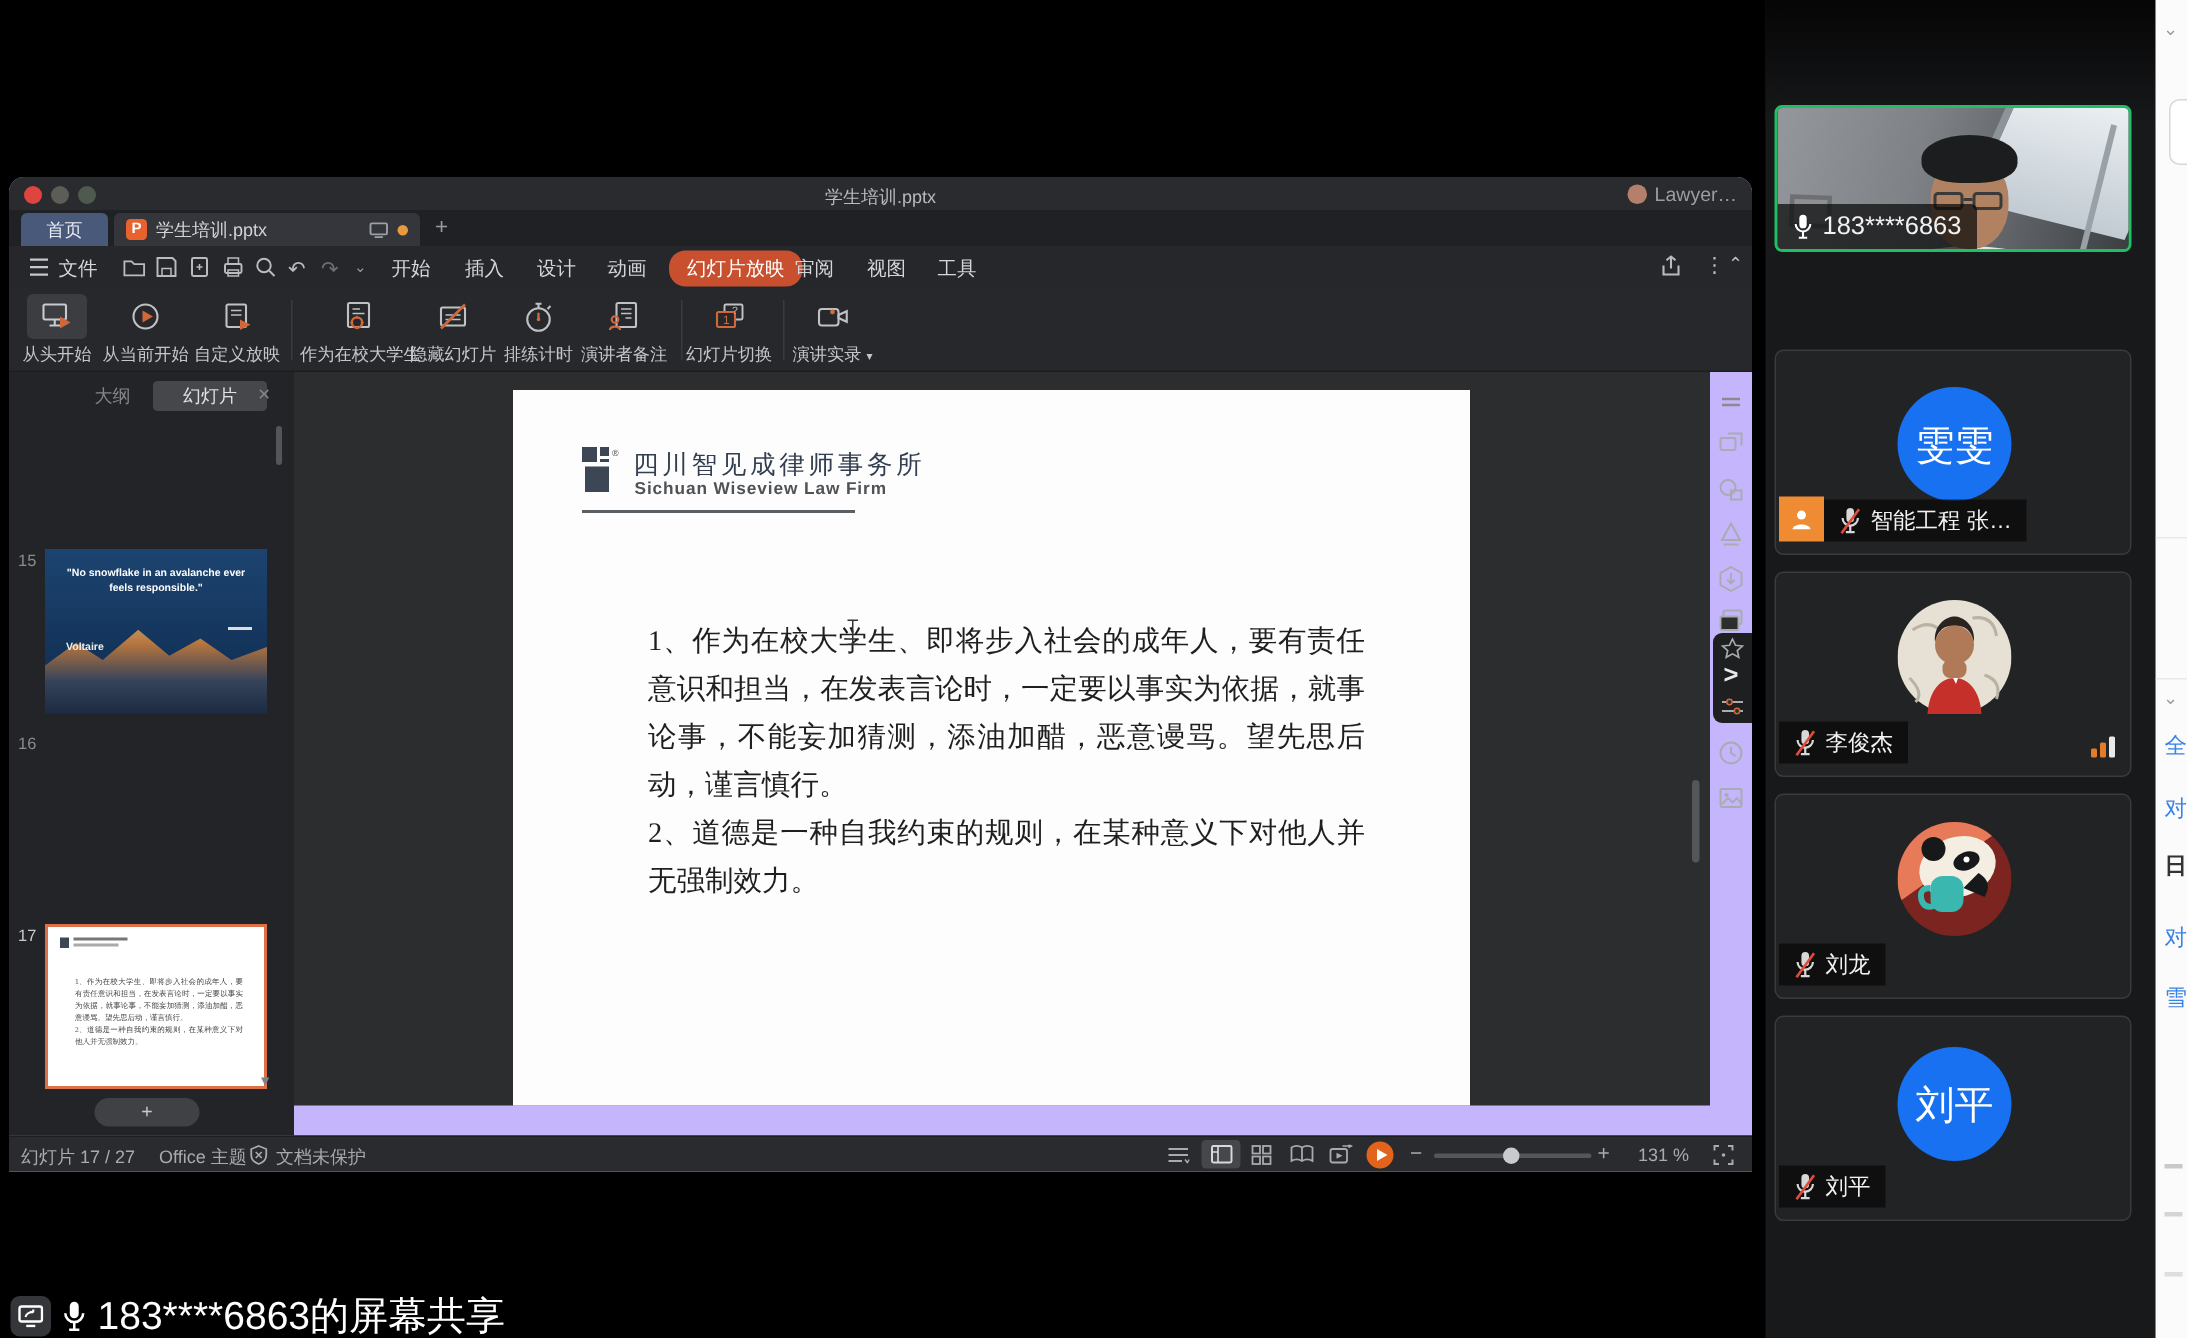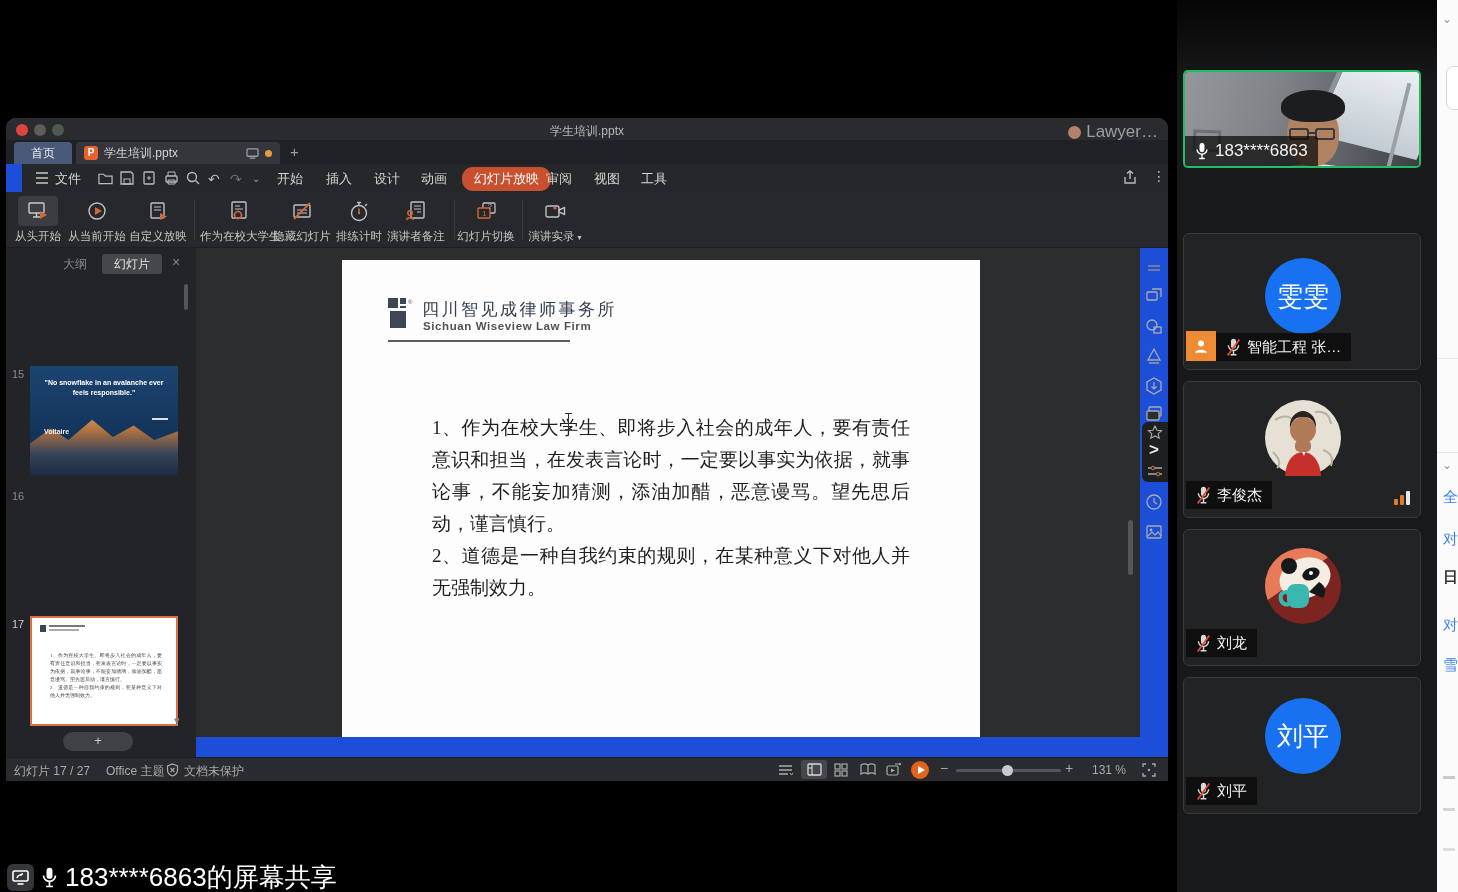--- a/index.html
+++ b/index.html
@@ -1,34 +1,34 @@
 <!DOCTYPE html>
 <html><head>
 <meta charset="utf-8">
 <style>
   *{margin:0;padding:0;box-sizing:border-box}
   html,body{width:1458px;height:892px;background:#000;overflow:hidden}
   body{font-family:"Liberation Sans","DejaVu Sans",sans-serif;position:relative;color:#ccc}
   .abs{position:absolute}
   svg{display:block}
   
-  #wps{left:6px;top:118px;width:1162px;height:663px;background:#1d4ed8;border-radius:10px 10px 0 0;overflow:hidden}
+  #wps{left:6px;top:118px;width:1162px;height:663px;background:#c4b5fd;border-radius:10px 10px 0 0;overflow:hidden}
   .titlebar{left:0;top:0;width:100%;height:22px;background:#2a2b2e}
   .tlight{width:12px;height:12px;border-radius:50%;top:6px}
   .wintitle{width:100%;text-align:center;top:5px;font-size:12px;color:#b9babd}
-  .account{right:10px;top:4px;font-size:17px;color:#9c9da0;display:flex;align-items:center;gap:5px}
+  .account{right:10px;top:4px;font-size:13px;color:#9c9da0;display:flex;align-items:center;gap:5px}
   .account .av{width:13px;height:13px;border-radius:50%;background:#b5806b;display:inline-block}
   .tabstrip{left:0;top:22px;width:100%;height:24px;background:#1f2124}
   .tab-home{left:8px;top:2px;width:58px;height:22px;background:#49597a;border-radius:4px 4px 0 0;color:#e8ebf2;font-size:12px;text-align:center;line-height:22px}
   .tab-doc{left:70px;top:2px;width:204px;height:22px;background:#34363b;border-radius:4px 4px 0 0;display:flex;align-items:center;padding:0 8px;gap:6px}
   .picon{width:14px;height:14px;background:#e8622d;border-radius:3px;color:#fff;font-size:10px;font-weight:bold;text-align:center;line-height:14px}
   .tab-doc .t{font-size:12px;color:#d2d3d5;flex:1}
   .odot{width:7px;height:7px;border-radius:50%;background:#e89a3e}
   .tab-plus{left:284px;top:3px;font-size:15px;color:#9a9b9e}
-  .menubar{left:16px;top:46px;width:100%;height:28px;background:#26272a}
+  .menubar{left:0;top:46px;width:100%;height:28px;background:#26272a}
   .menubar .mi{top:6px;font-size:13px;color:#d4d5d7}
   .pill{top:3px;background:#c9502e;color:#fff;border-radius:11px;padding:3px 12px;font-size:13px}
   .qicon{top:7px;color:#b9bbbe}
   .ribbon{left:0;top:74px;width:100%;height:56px;background:#27282b;border-bottom:1px solid #1d1e21}
   .rbtn{top:4px;text-align:center}
   .rbtn .ibox{width:40px;height:30px;margin:0 auto;display:flex;align-items:center;justify-content:center;border-radius:4px}
   .rbtn.sel .ibox{background:#3b3d41}
   .rbtn .lb{margin-top:3px;font-size:11.5px;color:#c5c6c8;white-space:nowrap}
   .rdiv{top:8px;width:1px;height:40px;background:#3a3b3e}
   
@@ -227,21 +227,21 @@
             <path d="M16 10l5.5-2.5v7L16 12z" fill="none" stroke="#bfc1c4" stroke-width="1.4"></path>
             <circle cx="12" cy="8" r="1.6" fill="#d0683c"></circle>
           </svg>
         </div>
       <div class="lb"><span>演讲实录</span> <span style="font-size:8px">▾</span></div>
     </div>
   </div>
 
   <div class="abs panel">
     <div class="abs ptab" style="left:42px;width:54px;color:#85868a">大纲</div>
-    <div class="abs ptab" style="left:96px;width:60px;background:#45474a;color:#e0e1e3">幻灯片</div>
+    <div class="abs ptab" style="left:96px;width:76px;background:#45474a;color:#e0e1e3">幻灯片</div>
     <div class="abs" style="left:166px;top:6px;color:#85868a;font-size:14px">×</div>
 
     <div class="abs" style="left:178px;top:36px;width:4px;height:26px;background:#54555a;border-radius:2px"></div>
 
     <div class="abs tnum" style="top:120px">15</div>
     <div class="abs thumb" style="top:118px;height:110px;background:linear-gradient(#1c4470,#0e2a4d)">
       <div class="abs" style="left:0;top:38px;width:148px;height:72px;background:linear-gradient(180deg,#e0b585 0%,#b5753e 35%,#35425a 70%,#1b2a42 100%);clip-path:polygon(0 55%,14% 34%,26% 50%,42% 22%,56% 46%,70% 30%,84% 50%,100% 38%,100% 100%,0 100%)"></div>
       <div class="abs" style="left:10px;top:12px;width:128px;text-align:center;font-size:7px;font-weight:bold;color:#fff;line-height:10px">"No snowflake in an avalanche ever feels responsible."</div>
       <div class="abs" style="left:14px;top:62px;font-size:7px;font-weight:bold;color:#efefef">Voltaire</div>
       <div class="abs" style="right:10px;top:52px;width:16px;height:2px;background:#ddd"></div>

